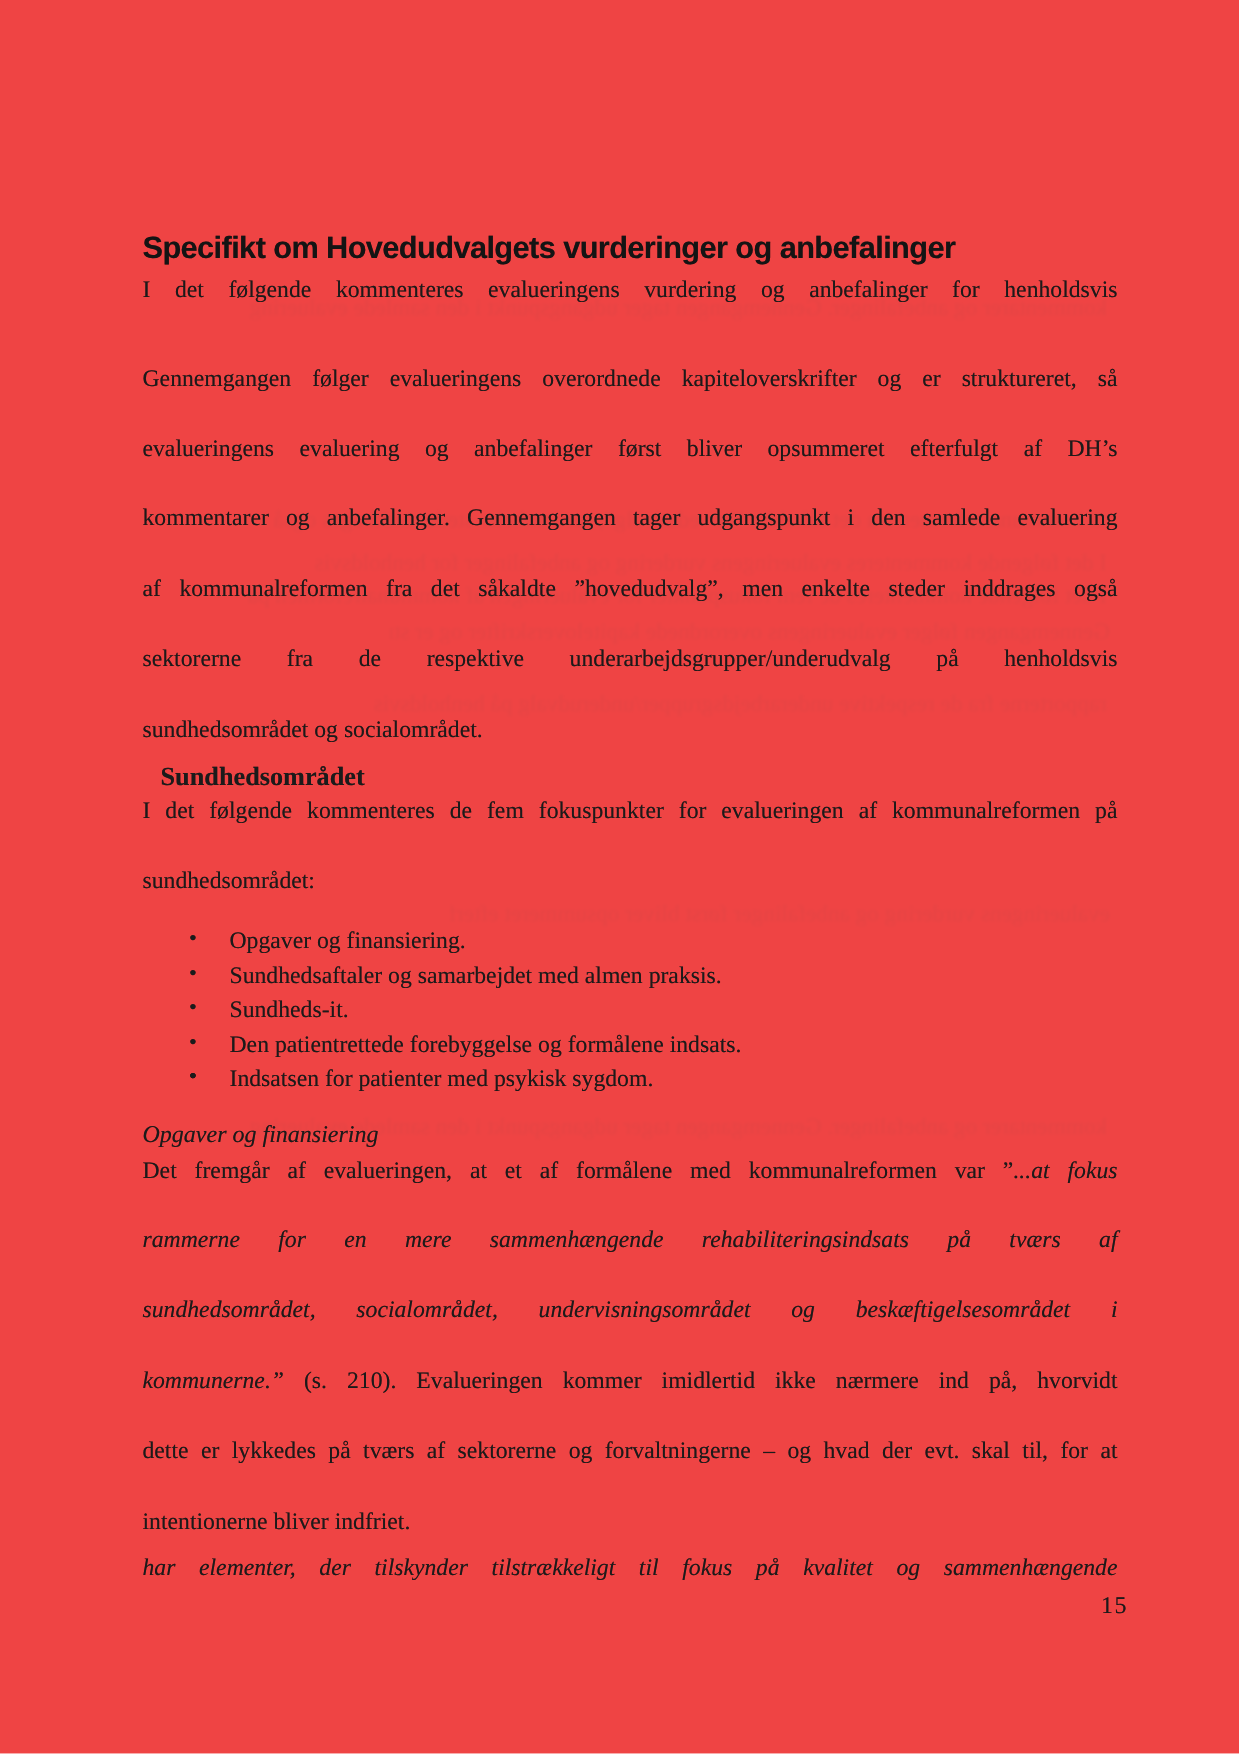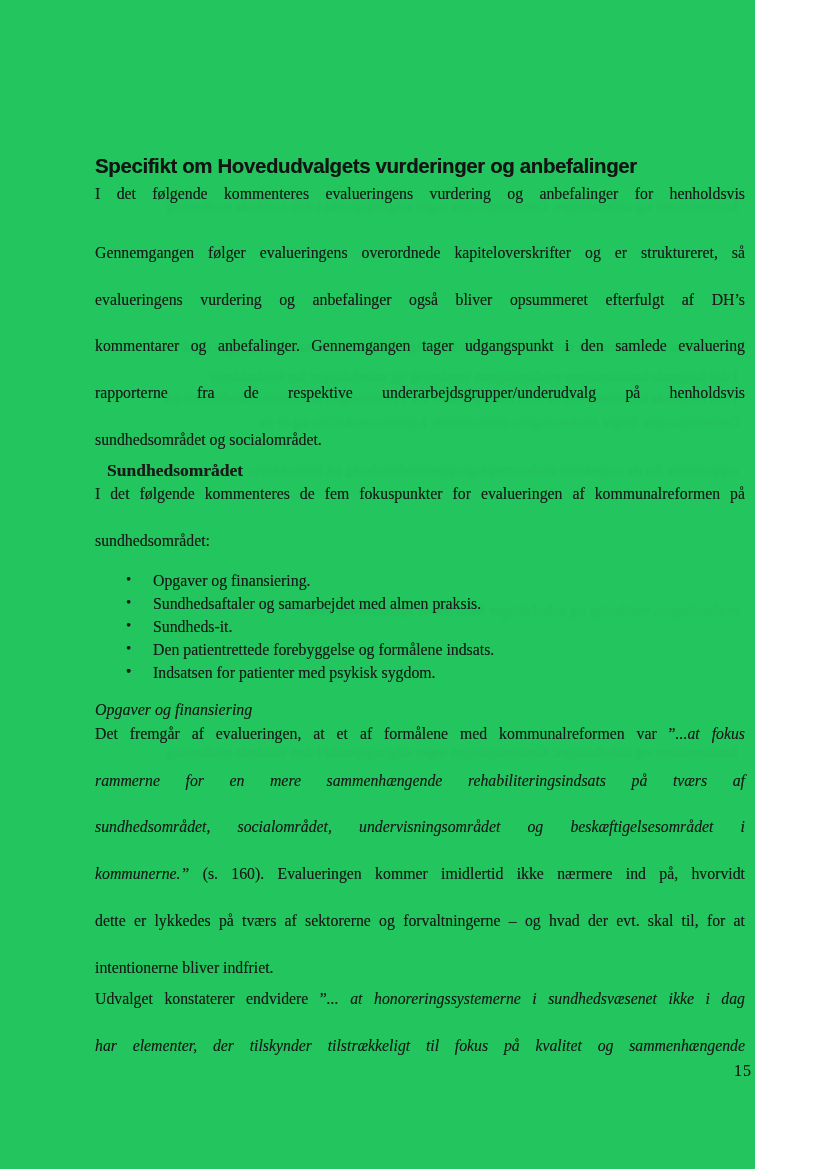--- a/index.html
+++ b/index.html
@@ -1,19 +1,19 @@
 <!DOCTYPE html>
 <html><head>
 <meta charset="utf-8">
 <style>
   html,body{margin:0;padding:0;background:#ffffff;}
   .page{
     position:relative;
-    width:755px;height:1169px;
-    background:#22c55e;
+    width:826px;height:1169px;
+    background:#ef4444;
     overflow:hidden;
     color:#1b1b1b;
     font-family:"Liberation Serif","DejaVu Serif",serif;
   }
   .content{
     position:absolute;
     left:95px;top:152px;
     width:650px;
   }
   h1.title{
@@ -111,23 +111,24 @@
   <div class="content">
 
     <h1 class="title">Specifikt om Hovedudvalgets vurderinger og anbefalinger</h1>
 
     <div class="para">
       <div class="ln j"><span>I det følgende kommenteres evalueringens vurdering og anbefalinger for henholdsvis</span></div>
     </div>
 
     <div class="para mt-para">
       <div class="ln j"><span>Gennemgangen følger evalueringens overordnede kapiteloverskrifter og er struktureret, så</span></div>
-      <div class="ln j"><span>evalueringens vurdering og anbefalinger også bliver opsummeret efterfulgt af DH’s</span></div>
+      <div class="ln j"><span>evalueringens evaluering og anbefalinger først bliver opsummeret efterfulgt af DH’s</span></div>
       <div class="ln j"><span>kommentarer og anbefalinger. Gennemgangen tager udgangspunkt i den samlede evaluering</span></div>
-      <div class="ln j"><span>rapporterne fra de respektive underarbejdsgrupper/underudvalg på henholdsvis</span></div>
+      <div class="ln j"><span>af kommunalreformen fra det såkaldte ”hovedudvalg”, men enkelte steder inddrages også</span></div>
+      <div class="ln j"><span>sektorerne fra de respektive underarbejdsgrupper/underudvalg på henholdsvis</span></div>
       <div class="ln"><span>sundhedsområdet og socialområdet.</span></div>
     </div>
 
     <h2 class="sec">Sundhedsområdet</h2>
 
     <div class="para">
       <div class="ln j"><span>I det følgende kommenteres de fem fokuspunkter for evalueringen af kommunalreformen på</span></div>
       <div class="ln"><span>sundhedsområdet:</span></div>
     </div>
 
@@ -139,27 +140,26 @@
       <li><span class="dot">•</span></li>
       <li><span class="dot">•</span><span>Indsatsen for patienter med psykisk sygdom.</span></li>
     </ul>
 
     <h3 class="sub">Opgaver og finansiering</h3>
 
     <div class="para">
       <div class="ln j"><span>Det fremgår af evalueringen, at et af formålene med kommunalreformen var ”</span><span class="it">...at fokus</span></div>
       <div class="ln j"><span class="it">rammerne for en mere sammenhængende rehabiliteringsindsats på tværs af</span></div>
       <div class="ln j"><span class="it">sundhedsområdet, socialområdet, undervisningsområdet og beskæftigelsesområdet i</span></div>
-      <div class="ln j"><span class="it">kommunerne.”</span><span> (s. 160). Evalueringen kommer imidlertid ikke nærmere ind på, hvorvidt</span></div>
+      <div class="ln j"><span class="it">kommunerne.”</span><span> (s. 210). Evalueringen kommer imidlertid ikke nærmere ind på, hvorvidt</span></div>
       <div class="ln j"><span>dette er lykkedes på tværs af sektorerne og forvaltningerne – og hvad der evt. skal til, for at</span></div>
       <div class="ln"><span>intentionerne bliver indfriet.</span></div>
     </div>
 
     <div class="para" style="margin-top:8px">
-      <div class="ln j"><span>Udvalget konstaterer endvidere ”</span><span class="it">... at honoreringssystemerne i sundhedsvæsenet ikke i dag</span></div>
       <div class="ln j"><span class="it">har elementer, der tilskynder tilstrækkeligt til fokus på kvalitet og sammenhængende</span></div>
 
     </div>
 
   </div>
 
   <div class="pagenum">15</div>
 
 </div>
 

